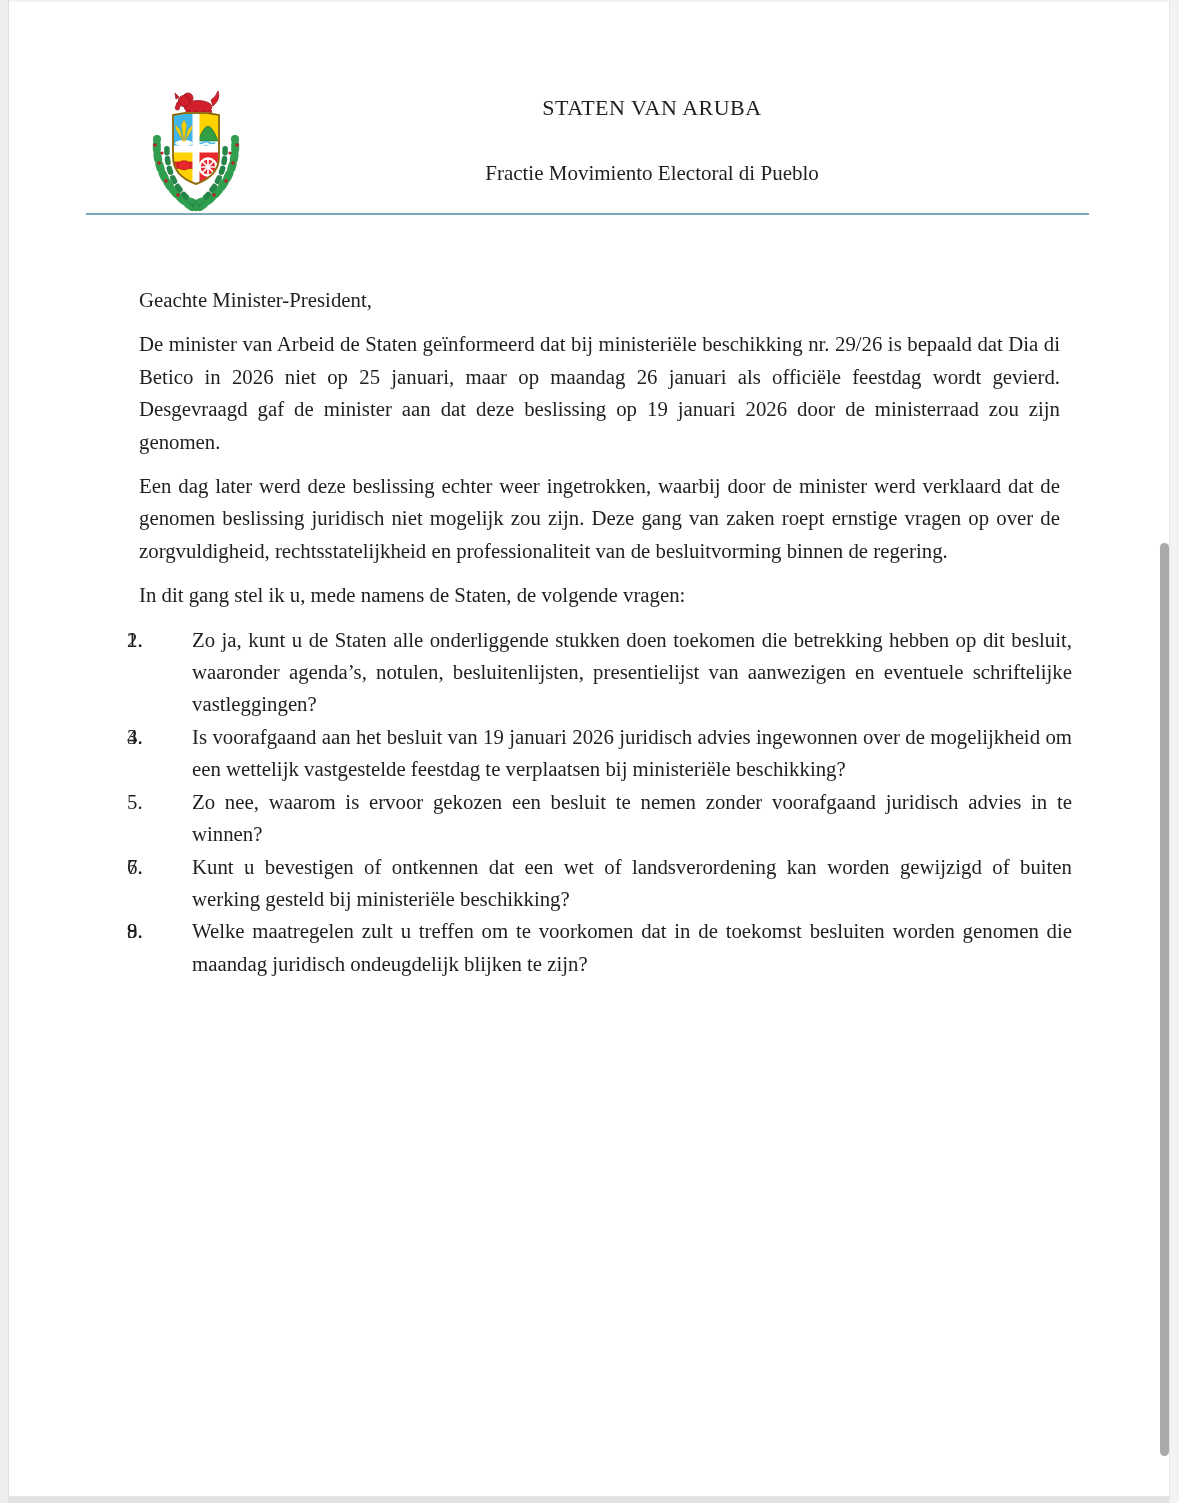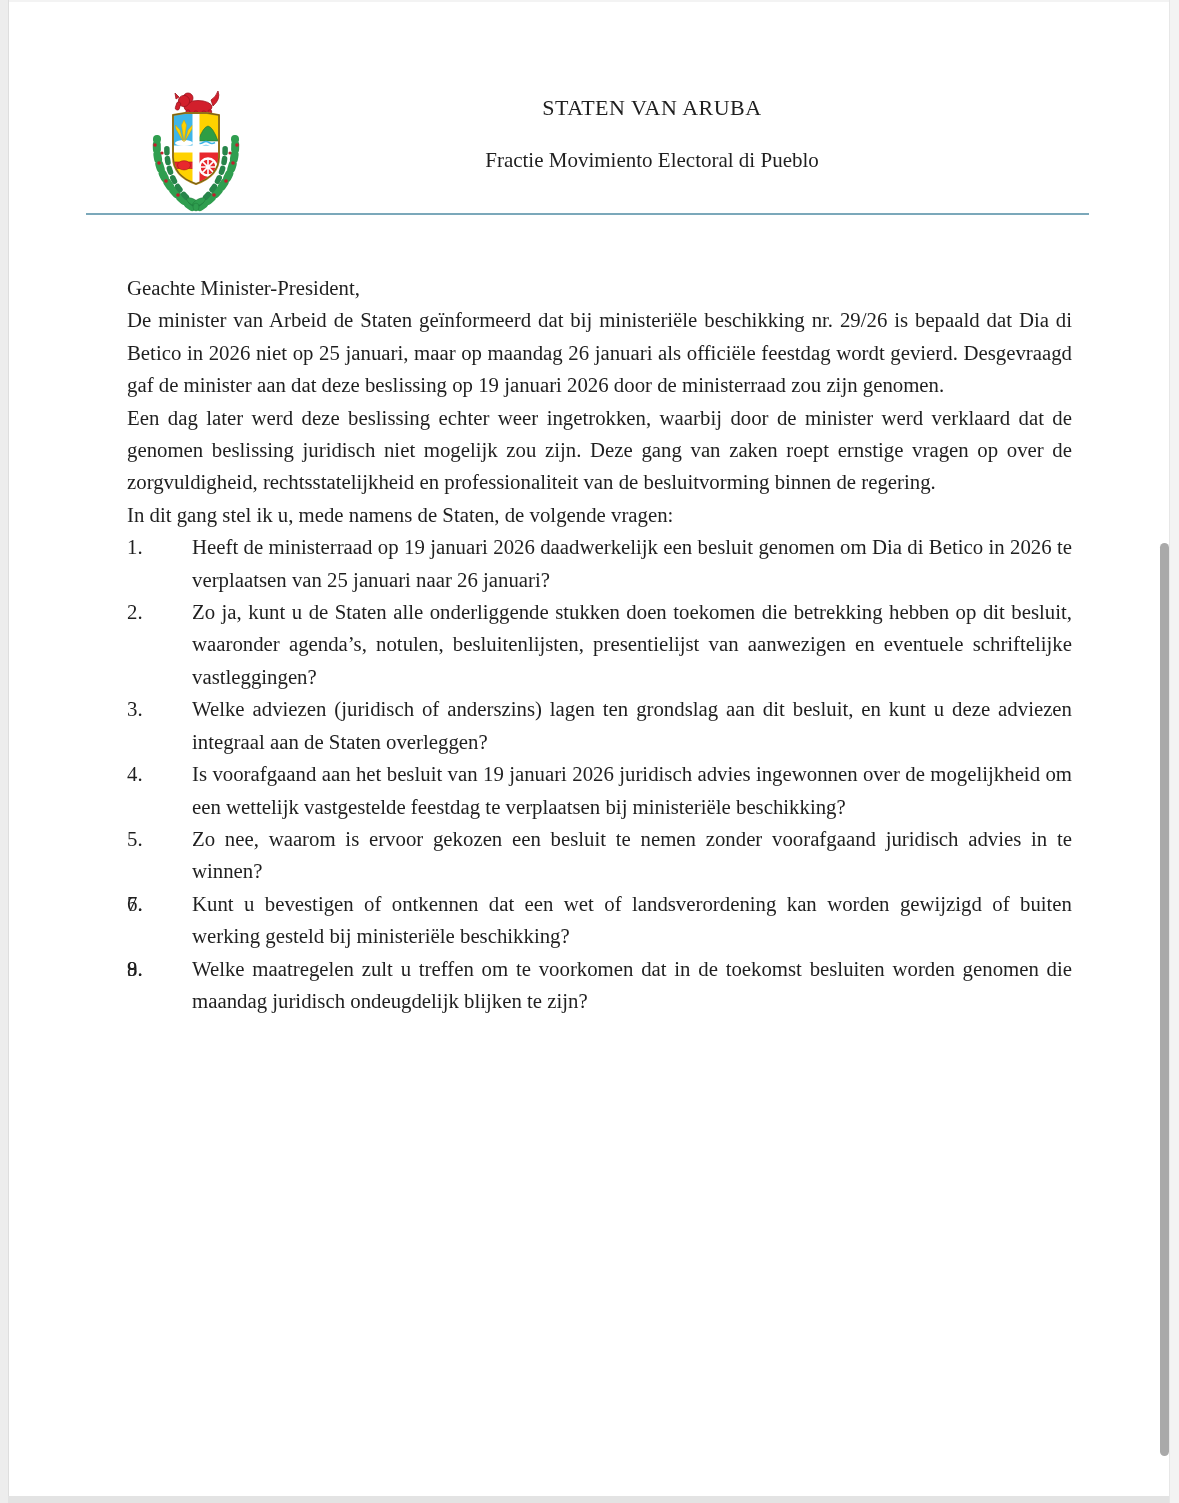--- a/index.html
+++ b/index.html
@@ -22,27 +22,27 @@
   .scroll-track{position:absolute;right:0;top:0;width:9px;height:100%;
     background:#f3f3f3;border-left:1px solid #e7e7e7;}
   .scroll-thumb{position:absolute;right:10px;top:543px;width:9px;height:913px;
     background:#a9a9a9;border-radius:5px;}
 
   
   .letterhead{position:absolute;left:0;top:0;width:100%;height:216px;}
   .emblem{position:absolute;left:140px;top:83px;width:112px;height:131px;}
   .head-text{position:absolute;left:0;right:0;top:95px;text-align:center;padding-left:125px;}
   .org-title{font-size:22px;letter-spacing:0.5px;}
-  .fraction{font-size:21px;margin-top:27px;}
+  .fraction{font-size:21px;margin-top:40px;}
   .rule{position:absolute;left:86px;top:213px;width:1003px;height:2px;background:#7ba8ba;}
 
   
   .letter{position:absolute;left:127px;top:272px;width:945px;
     font-size:20.8px;line-height:32.4px;text-align:justify;}
-  .letter p{margin:0;}
+  .letter p{margin:12px;}
   .salutation{text-align:left;}
   .para-1{margin-top:27px;}
   .para-2{margin-top:25px;}
   .para-intro{margin-top:20px;text-align:left;}
   ol.questions{list-style:none;margin:0;padding:0;}
   ol.questions li{position:relative;padding-left:65px;text-align:justify;}
   ol.questions .num{position:absolute;left:0;top:0;}
 </style>
 </head>
 <body>
@@ -153,29 +153,27 @@
 
     <main class="letter">
       <p class="salutation">Geachte Minister-President,</p>
       <p class="para-1">De minister van Arbeid de Staten geïnformeerd dat bij ministeriële beschikking nr. 29/26 is bepaald dat Dia di Betico in 2026 niet op 25 januari, maar op maandag 26 januari als officiële feestdag wordt gevierd. Desgevraagd gaf de minister aan dat deze beslissing op 19 januari 2026 door de ministerraad zou zijn genomen.</p>
       <p class="para-2">Een dag later werd deze beslissing echter weer ingetrokken, waarbij door de minister werd verklaard dat de genomen beslissing juridisch niet mogelijk zou zijn. Deze gang van zaken roept ernstige vragen op over de zorgvuldigheid, rechtsstatelijkheid en professionaliteit van de besluitvorming binnen de regering.</p>
       <p class="para-intro">In dit gang stel ik u, mede namens de Staten, de volgende vragen:</p>
 
       <ol class="questions">
         <li>
           <span class="num">1.</span>
-          <span class="qtext">Heeft de ministerraad op 19 januari 2026 daadwerkelijk een besluit genomen om Dia di Betico in 2026 te verplaatsen van 25 januari naar 26 januari?</span>
         </li>
         <li>
           <span class="num">2.</span>
           <span class="qtext">Zo ja, kunt u de Staten alle onderliggende stukken doen toekomen die betrekking hebben op dit besluit, waaronder agenda’s, notulen, besluitenlijsten, presentielijst van aanwezigen en eventuele schriftelijke vastleggingen?</span>
         </li>
         <li>
           <span class="num">3.</span>
-          <span class="qtext">Welke adviezen (juridisch of anderszins) lagen ten grondslag aan dit besluit, en kunt u deze adviezen integraal aan de Staten overleggen?</span>
         </li>
         <li>
           <span class="num">4.</span>
           <span class="qtext">Is voorafgaand aan het besluit van 19 januari 2026 juridisch advies ingewonnen over de mogelijkheid om een wettelijk vastgestelde feestdag te verplaatsen bij ministeriële beschikking?</span>
         </li>
         <li>
           <span class="num">5.</span>
           <span class="qtext">Zo nee, waarom is ervoor gekozen een besluit te nemen zonder voorafgaand juridisch advies in te winnen?</span>
         </li>
         <li>

